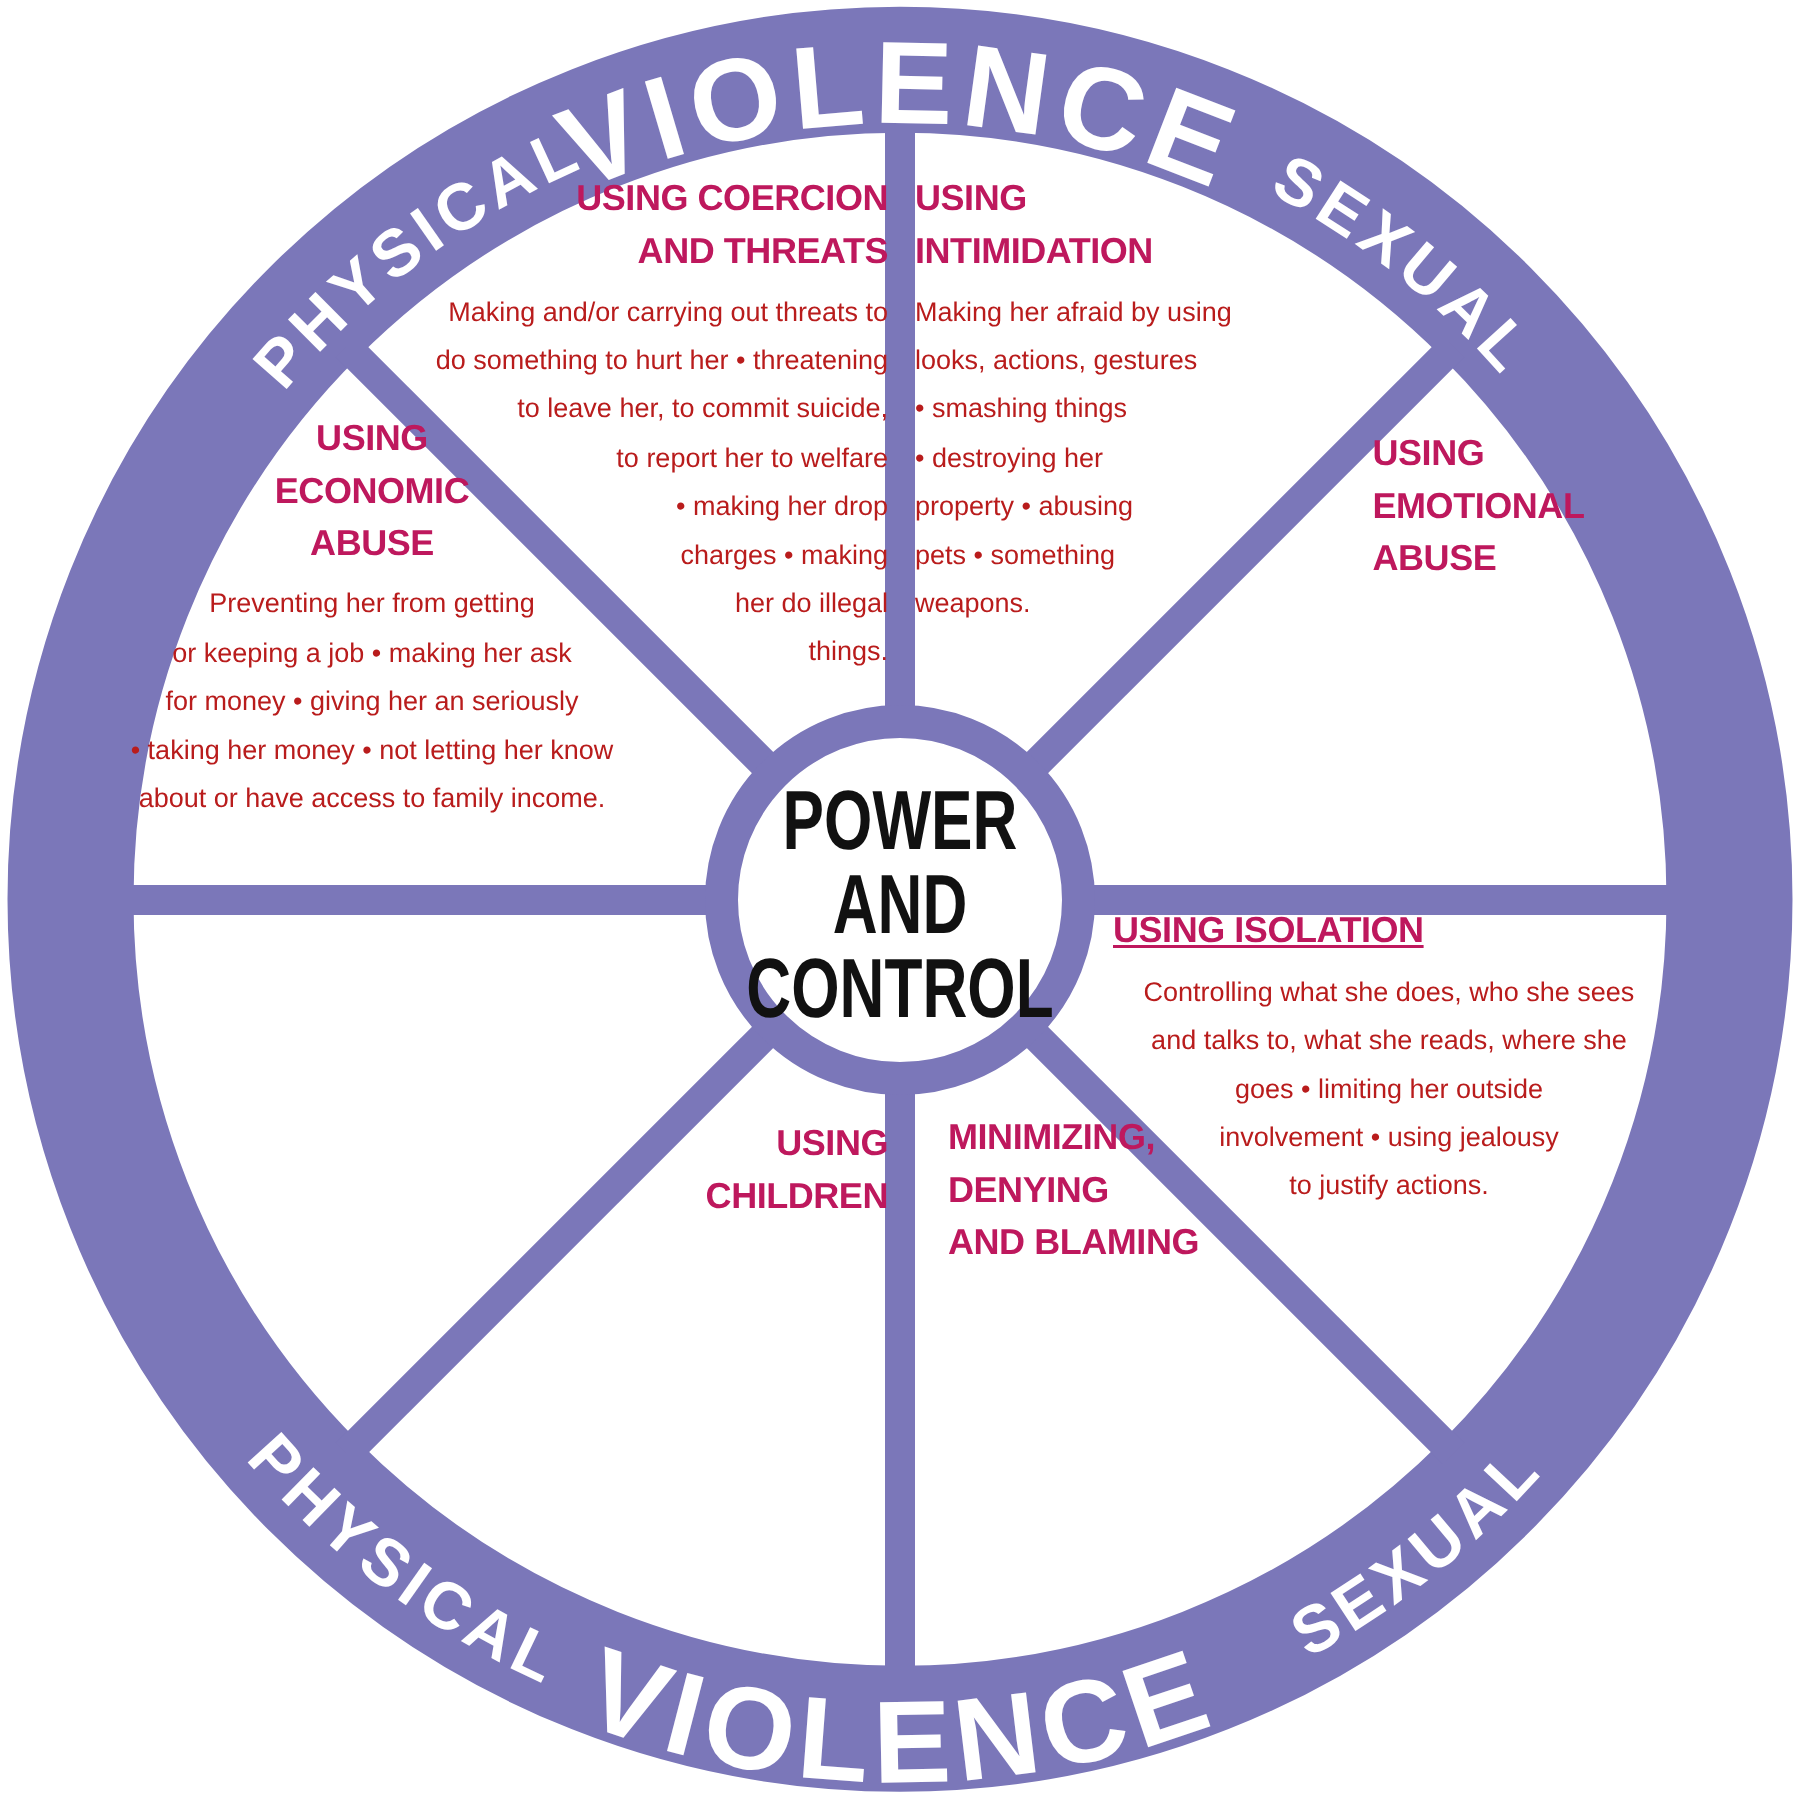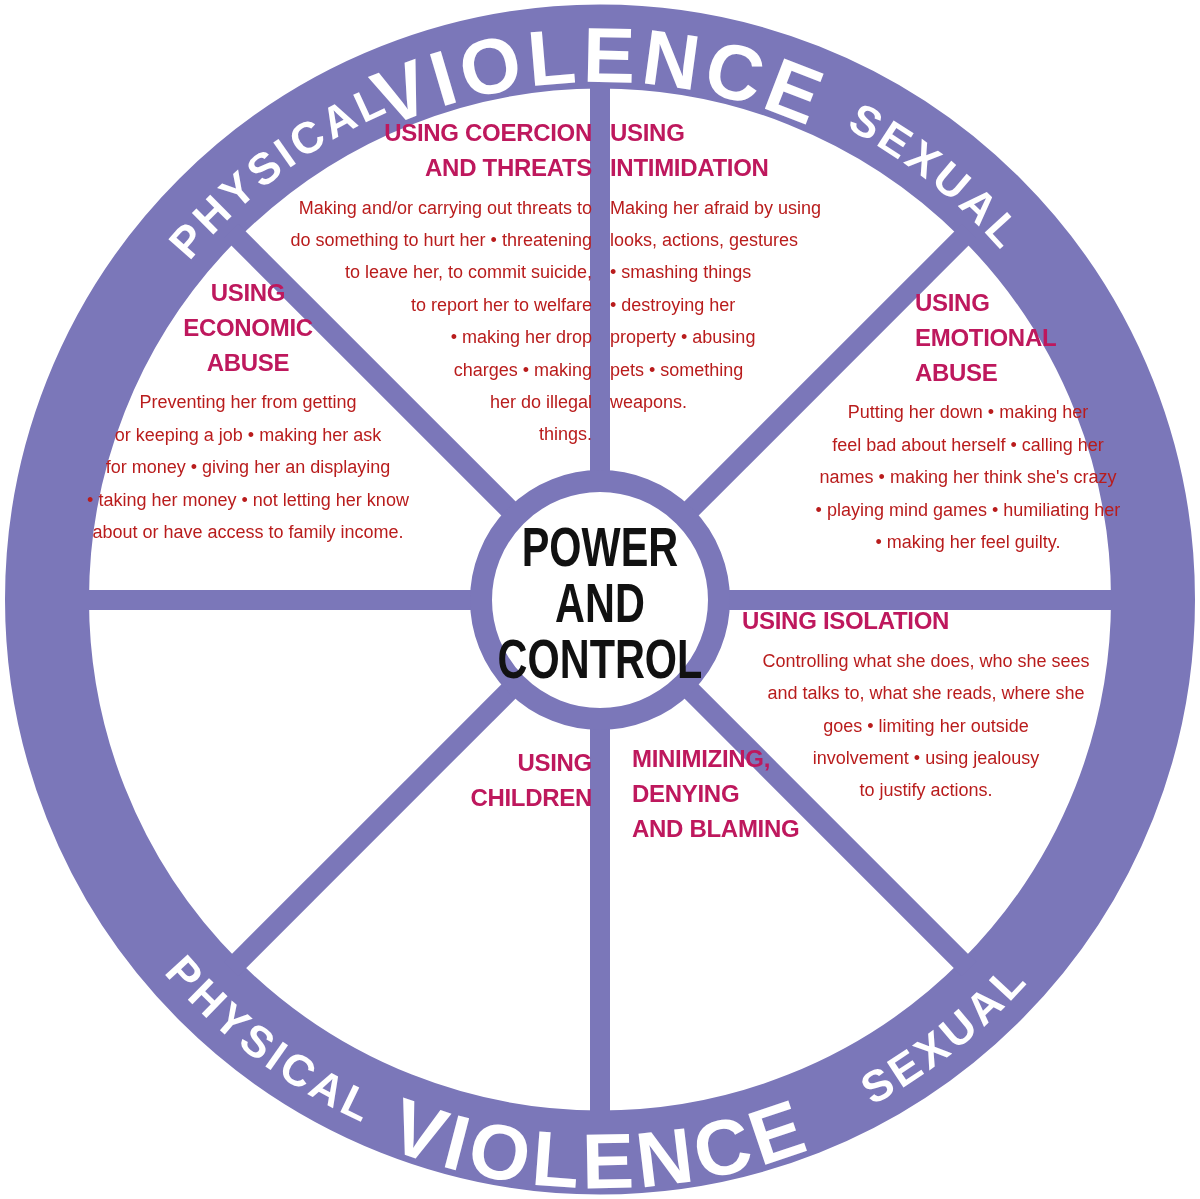--- a/index.html
+++ b/index.html
@@ -34,21 +34,21 @@
     margin:6px 0 0 0;
     font:18px/1.8 "Liberation Sans", sans-serif;
     color:#b91c1c;
     white-space:pre-line;
   }
   #sec-coercion   {left:240px; top:116px; width:352px; text-align:right;}
   #sec-intimidation{left:610px; top:116px; width:270px; text-align:left;}
   #sec-emotional  {left:788px; top:286px; width:360px; text-align:center;}
   #sec-emotional h2{text-align:left; padding-left:127px;}
   #sec-isolation  {left:742px; top:604px; width:368px; text-align:center;}
-  #sec-isolation h2{text-align:left;}
+  #sec-isolation h2{text-align:left;text-decoration:underline;}
   #sec-minimizing {left:632px; top:742px; width:340px; text-align:left;}
   #sec-children   {left:325px; top:746px; width:267px; text-align:right;}
   #sec-male       {left:122px; top:608px; width:368px; text-align:left;}
   #sec-economic   {left:62px;  top:276px; width:372px; text-align:center;}
 </style>
 </head>
 <body>
 
 <div class="stage">
 
@@ -123,25 +123,20 @@
 • destroying her
 property • abusing
 pets • something
 weapons.</p>
   </section>
 
   <section class="sec" id="sec-emotional">
     <h2>USING
 EMOTIONAL
 ABUSE</h2>
-    <p>Putting her down • making her
-feel bad about herself • calling her
-names • making her think she's crazy
-• playing mind games • humiliating her
-• making her feel guilty.</p>
   </section>
 
   <section class="sec" id="sec-isolation">
     <h2>USING ISOLATION</h2>
     <p>Controlling what she does, who she sees
 and talks to, what she reads, where she
 goes • limiting her outside
 involvement • using jealousy
 to justify actions.</p>
   </section>
@@ -159,18 +154,18 @@
 
   <section class="sec" id="sec-male">
   </section>
 
   <section class="sec" id="sec-economic">
     <h2>USING
 ECONOMIC
 ABUSE</h2>
     <p>Preventing her from getting
 or keeping a job • making her ask
-for money • giving her an displaying
+for money • giving her an seriously
 • taking her money • not letting her know
 about or have access to family income.</p>
   </section>
 
 </div>
 
 </body></html>

